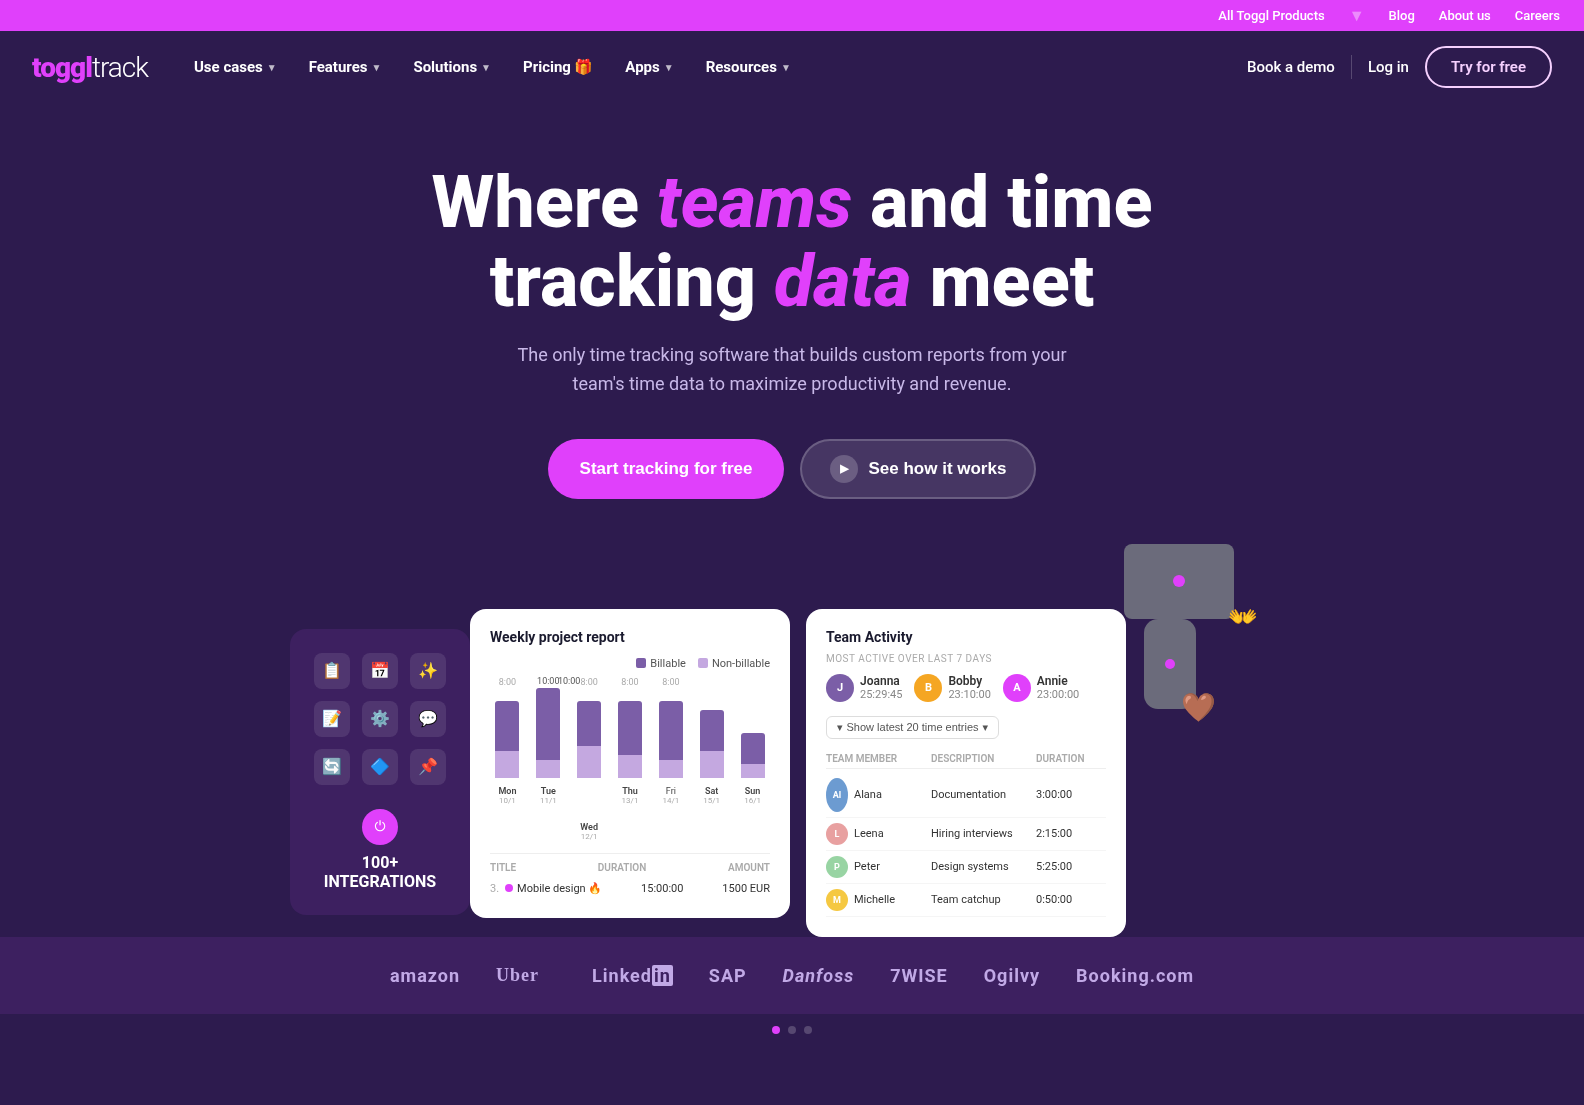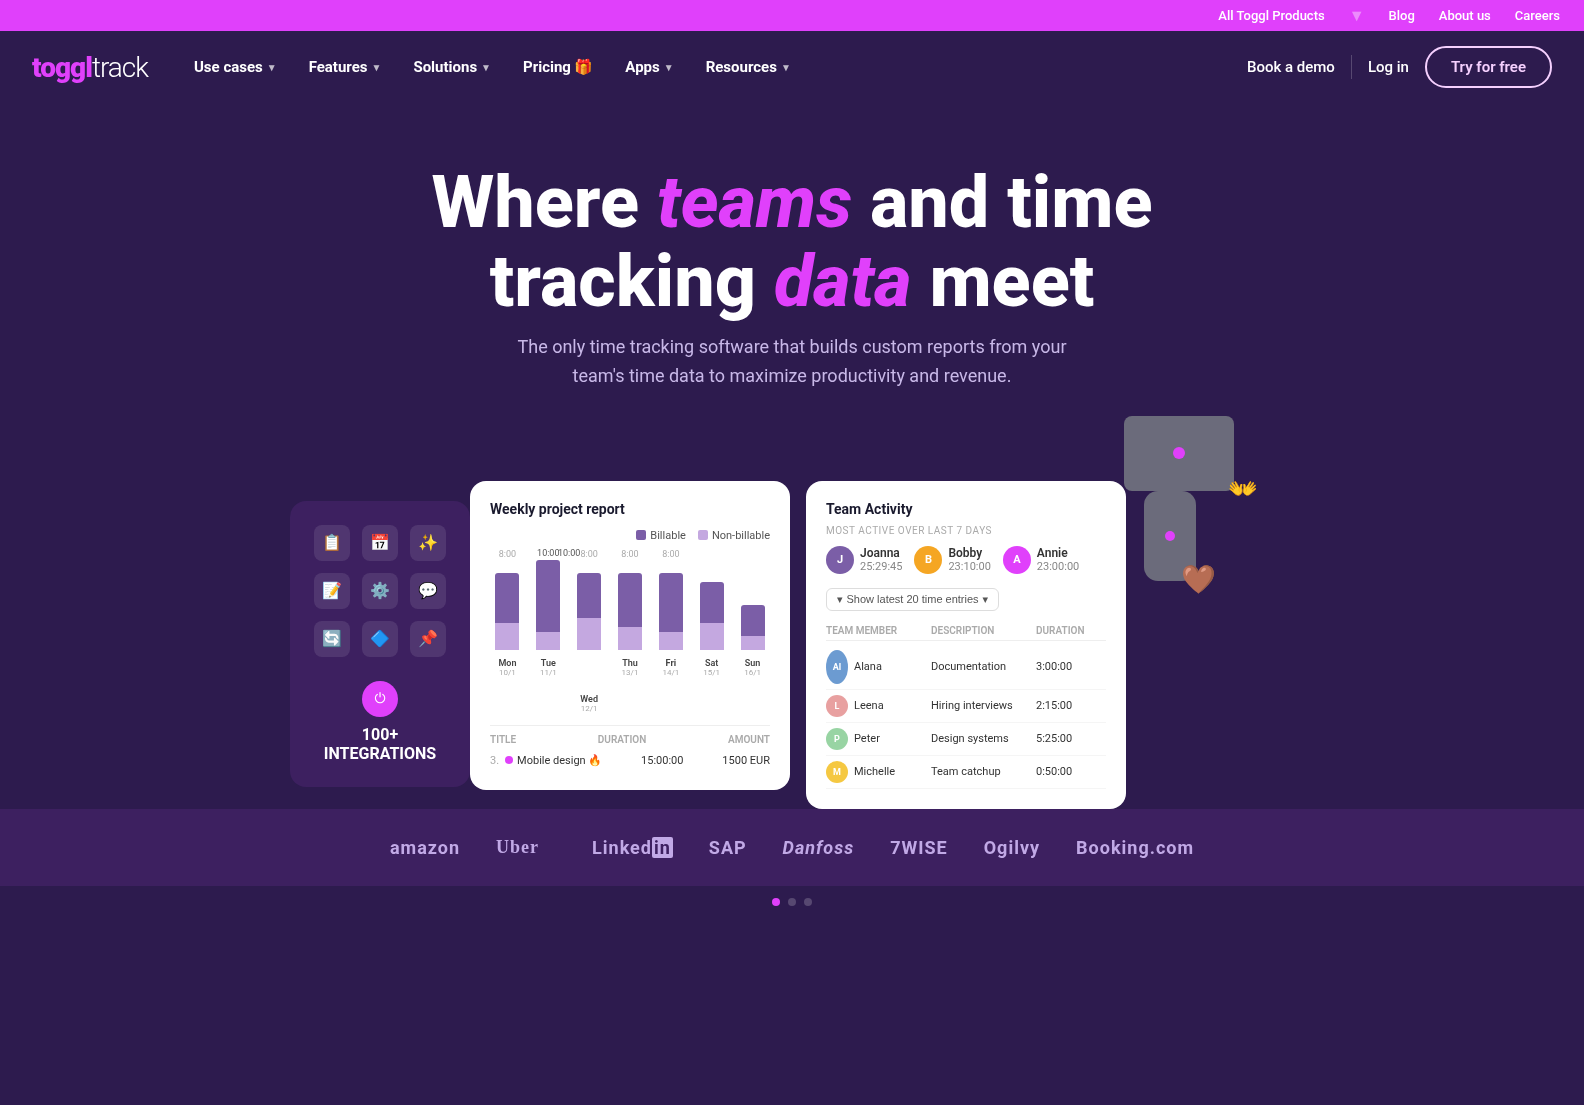--- a/index.html
+++ b/index.html
@@ -108,21 +108,21 @@
       background: #2d1b4e;
       text-align: center;
       padding: 60px 20px 40px;
     }
     .hero h1 {
       font-size: 72px;
       font-weight: 800;
       color: #fff;
       line-height: 1.1;
       max-width: 900px;
-      margin: 0 auto 12px;
+      margin: 0 auto 20px;
     }
     .hero h1 .highlight-teams {
       color: #e040fb;
       font-style: italic;
     }
     .hero h1 .highlight-data {
       color: #e040fb;
       font-style: italic;
     }
     .hero p {
@@ -496,20 +496,27 @@
     <a href="#" class="log-in">Log in</a>
     <a href="#" class="try-free-btn">Try for free</a>
   </div>
 </nav>
 
 <section class="hero">
   <h1>
     <span>Where </span><span class="highlight-teams">teams</span><span> and time tracking </span><span class="highlight-data">data</span><span> meet</span>
   </h1>
   <p>The only time tracking software that builds custom reports from your team's time data to maximize productivity and revenue.</p>
+  <div class="hero-buttons">
+    <button class="btn-primary">Start tracking for free</button>
+    <button class="btn-secondary">
+      <span class="play-icon">▶</span>
+      <span>See how it works</span>
+    </button>
+  </div>
 </section>
 
 <div class="dashboard-preview">
 
   <div class="integrations-card">
     <div class="integrations-icons">
       <div class="int-icon">📋</div>
       <div class="int-icon">📅</div>
       <div class="int-icon">✨</div>
       <div class="int-icon">📝</div>
@@ -607,21 +614,21 @@
         </div>
         <div style="flex: 1 1 0%; text-align: center;">
           <div style="font-size:9px;color:#444;font-weight:600;margin-top:36px;">Wed</div>
           <div style="font-size:8px;color:#aaa;">12/1</div>
         </div>
         <div style="flex: 1 1 0%; text-align: center;">
           <div style="font-size:9px;color:#444;font-weight:600;">Thu</div>
           <div style="font-size:8px;color:#aaa;">13/1</div>
         </div>
         <div style="flex: 1 1 0%; text-align: center;">
-          <div style="font-size:9px;color:#444;font-weight:700;">Fri</div>
+          <div style="font-size:9px;color:#444;font-weight:400;">Fri</div>
           <div style="font-size:8px;color:#aaa;">14/1</div>
         </div>
         <div style="flex: 1 1 0%; text-align: center;">
           <div style="font-size:9px;color:#444;font-weight:600;">Sat</div>
           <div style="font-size:8px;color:#aaa;">15/1</div>
         </div>
         <div style="flex: 1 1 0%; text-align: center;">
           <div style="font-size:9px;color:#444;font-weight:600;">Sun</div>
           <div style="font-size:8px;color:#aaa;">16/1</div>
         </div>

